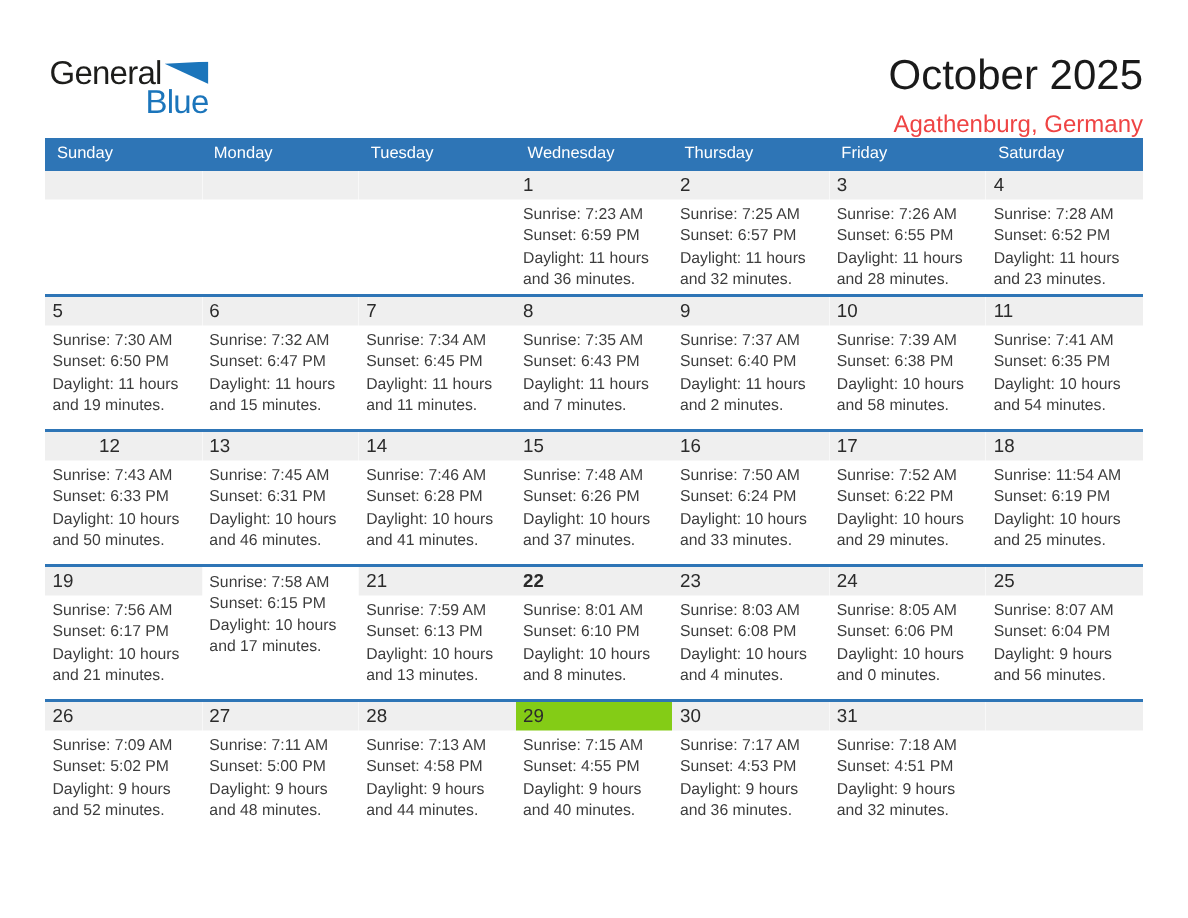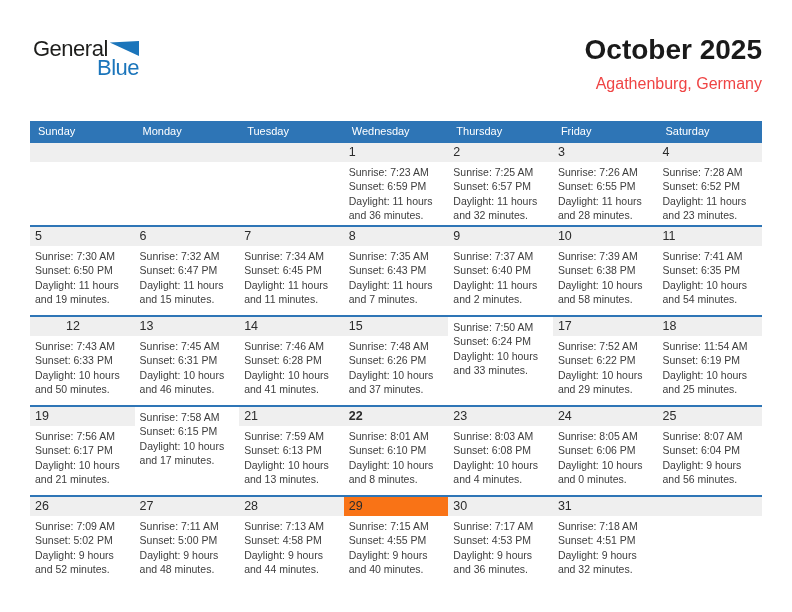--- a/index.html
+++ b/index.html
@@ -23,25 +23,25 @@
     background: #1b75bb;
     clip-path: polygon(0 10%, 100% 0, 100% 100%);
   }
   .logo-blue {
     font-size: 22px; letter-spacing: -0.5px; color: #1b75bb; line-height: 20px;
     text-align: right; margin-top: -2px;
   }
 
   
   .title-block { position: absolute; right: 30px; top: 33px; text-align: right; }
-  .cal-title { font-size: 28px; font-weight: 700; color: #1a1a1a; line-height: 34px; }
+  .cal-title { font-size: 28px; font-weight: 400; color: #1a1a1a; line-height: 34px; }
   .cal-subtitle { font-size: 16px; font-weight: 400; color: #ef4444; margin-top: 8px; }
 
   
-  .calendar { position: absolute; left: 30px; top: 121px; width: 732px; }
+  .calendar { position: absolute; left: 30px; top: 92px; width: 732px; }
   .dow-row {
     display: flex; height: 20px; background: #2e75b6;
   }
   .dow-cell {
     flex: 1 1 0; color: #ffffff; font-size: 11px; line-height: 20px;
     padding-left: 8px; white-space: nowrap; overflow: hidden;
   }
   .week-row {
     display: flex; border-top: 2px solid #2e75b6; background: #ffffff;
   }
@@ -235,20 +235,21 @@
           <div class="day-cell">
             <div class="day-band" style="background: rgb(239, 239, 239);">15</div>
             <div class="day-lines">
               <div class="day-line">Sunrise: 7:48 AM</div>
               <div class="day-line">Sunset: 6:26 PM</div>
               <div class="day-line">Daylight: 10 hours</div>
               <div class="day-line">and 37 minutes.</div>
             </div>
           </div>
           <div class="day-cell">
+            <div class="day-band" style="background: rgb(239, 239, 239);">16</div>
             <div class="day-lines">
               <div class="day-line">Sunrise: 7:50 AM</div>
               <div class="day-line">Sunset: 6:24 PM</div>
               <div class="day-line">Daylight: 10 hours</div>
               <div class="day-line">and 33 minutes.</div>
             </div>
           </div>
           <div class="day-cell">
             <div class="day-band" style="background: rgb(239, 239, 239);">17</div>
             <div class="day-lines">
@@ -354,21 +355,21 @@
           <div class="day-cell">
             <div class="day-band" style="background: rgb(239, 239, 239);">28</div>
             <div class="day-lines">
               <div class="day-line">Sunrise: 7:13 AM</div>
               <div class="day-line">Sunset: 4:58 PM</div>
               <div class="day-line">Daylight: 9 hours</div>
               <div class="day-line">and 44 minutes.</div>
             </div>
           </div>
           <div class="day-cell">
-            <div class="day-band" style="background: #f97316;">29</div>
+            <div class="day-band" style="background: #84cc16;">29</div>
             <div class="day-lines">
               <div class="day-line">Sunrise: 7:15 AM</div>
               <div class="day-line">Sunset: 4:55 PM</div>
               <div class="day-line">Daylight: 9 hours</div>
               <div class="day-line">and 40 minutes.</div>
             </div>
           </div>
           <div class="day-cell">
             <div class="day-band" style="background: rgb(239, 239, 239);">30</div>
             <div class="day-lines">

